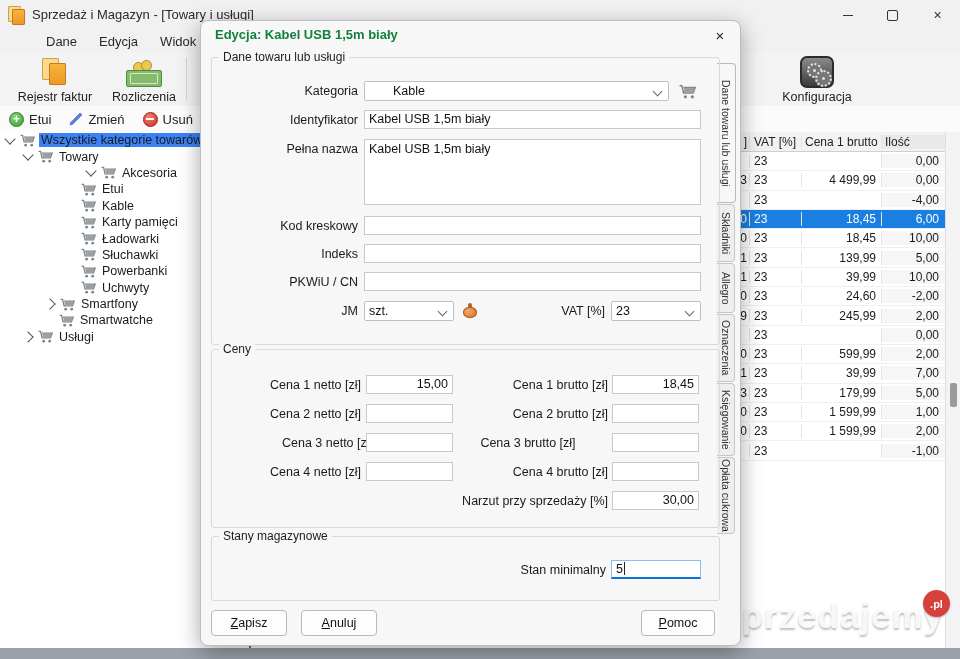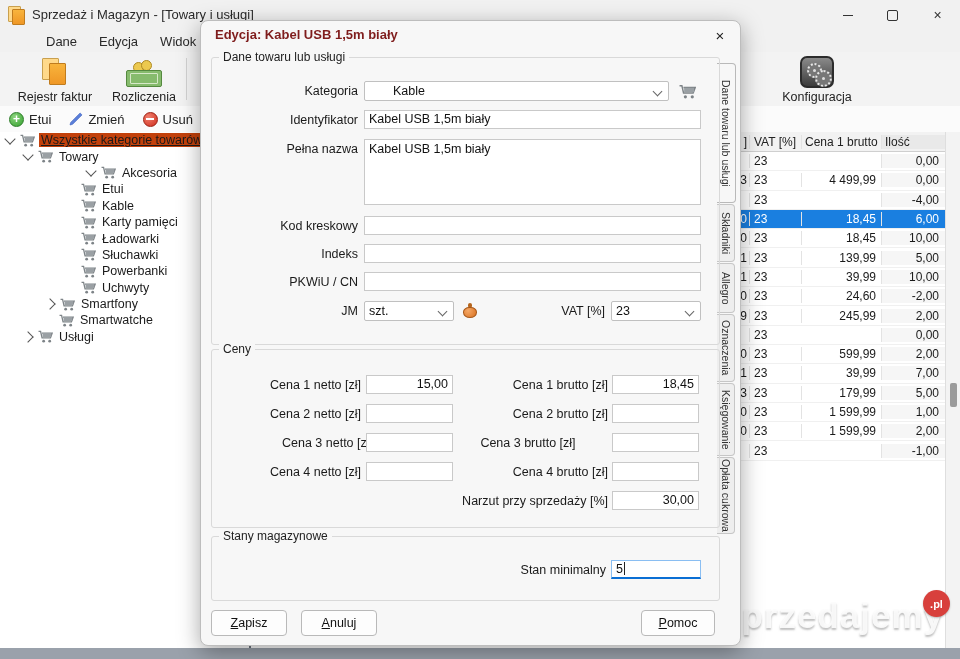--- a/index.html
+++ b/index.html
@@ -48,21 +48,21 @@
 
   
   .tree-panel{position:absolute;left:0;top:132px;width:249px;height:516px;background:#fff;border-right:1px solid #cfcfcf;}
   .tree-row{display:flex;align-items:center;height:16.4px;font-size:12.5px;white-space:nowrap;}
   .exp{display:inline-block;width:7px;height:7px;border-right:1.5px solid #555;border-bottom:1.5px solid #555;flex:none;}
   .exp-open{transform:rotate(45deg);margin-top:-3px;}
   .exp-closed{transform:rotate(-45deg);}
   .exp-none{border:none;}
   .tree-cart{flex:none;margin:0 4px 0 6px;}
   .tree-label{padding:0 2px;}
-  .tree-label.sel{background:#c2410c;text-decoration:underline;}
+  .tree-label.sel{background:#3b82f6;}
 
   
   .table-panel{position:absolute;left:737px;top:132px;width:208px;height:516px;background:#fff;font-size:12px;}
   .trow{display:flex;height:18.3px;align-items:center;}
   .thead{height:19px;background:#f2f2f2;border-bottom:1px solid #cfcfcf;color:#222;}
   .c-part{width:12px;text-align:right;padding-right:2px;box-sizing:border-box;flex:none;}
   .c-vat{width:52px;padding-left:4px;box-sizing:border-box;flex:none;border-left:1px solid #e3e3e3;}
   .c-brutto{width:80px;text-align:right;padding-right:5px;box-sizing:border-box;flex:none;border-left:1px solid #e3e3e3;overflow:hidden;padding-left:16px;}
   .thead .c-brutto{text-align:left;padding-left:3px;white-space:nowrap;}
   .c-ilosc{width:64px;text-align:right;padding-right:6px;box-sizing:border-box;flex:none;border-left:1px solid #e3e3e3;background:#f6f6f6;}
@@ -80,21 +80,21 @@
   
   .watermark{position:absolute;right:16px;top:596px;z-index:6;}
   .wm-text{font-size:35px;font-weight:bold;letter-spacing:1px;color:rgba(252,252,252,0.92);
            text-shadow:0 2px 2px rgba(140,140,140,0.55), 0 -1px 0 rgba(255,255,255,0.9);}
   .wm-badge{position:absolute;right:-6px;top:-6px;width:27px;height:27px;border-radius:50%;background:#d8403c;
             color:#fff;font-size:11px;font-weight:bold;display:flex;align-items:center;justify-content:center;box-shadow:0 1px 2px rgba(0,0,0,.25);}
 
   
   .dialog{position:absolute;left:200px;top:20px;width:541px;height:626px;background:#f7f7f7;z-index:10;
           border-radius:8px;box-shadow:0 6px 22px rgba(0,0,0,.35);border:1px solid #bdbdbd;box-sizing:border-box;}
-  .dlg-title{position:absolute;left:14px;top:6px;font-size:13px;font-weight:600;color:#7f1d1d;}
+  .dlg-title{position:absolute;left:14px;top:6px;font-size:13px;font-weight:600;color:#15803d;}
   .dlg-close{position:absolute;right:10px;top:4px;width:20px;height:20px;display:flex;align-items:center;justify-content:center;font-size:15px;color:#222;}
 
   .groupbox{position:absolute;border:1px solid #d9d9d9;border-radius:3px;}
   .legend{position:absolute;font-size:12px;color:#222;background:#f7f7f7;padding:0 4px;}
 
   .flabel{position:absolute;font-size:12.5px;color:#1a1a1a;text-align:right;height:20px;line-height:20px;white-space:nowrap;}
   .finput{position:absolute;height:19px;background:#fff;border:1px solid #c9c9c9;box-sizing:border-box;
           font-size:12.5px;line-height:17px;padding:0 4px;color:#111;white-space:nowrap;overflow:hidden;}
   .finput.num{text-align:right;}
   .ftext{position:absolute;background:#fff;border:1px solid #c9c9c9;box-sizing:border-box;font-size:12.5px;padding:2px 4px;color:#111;}

